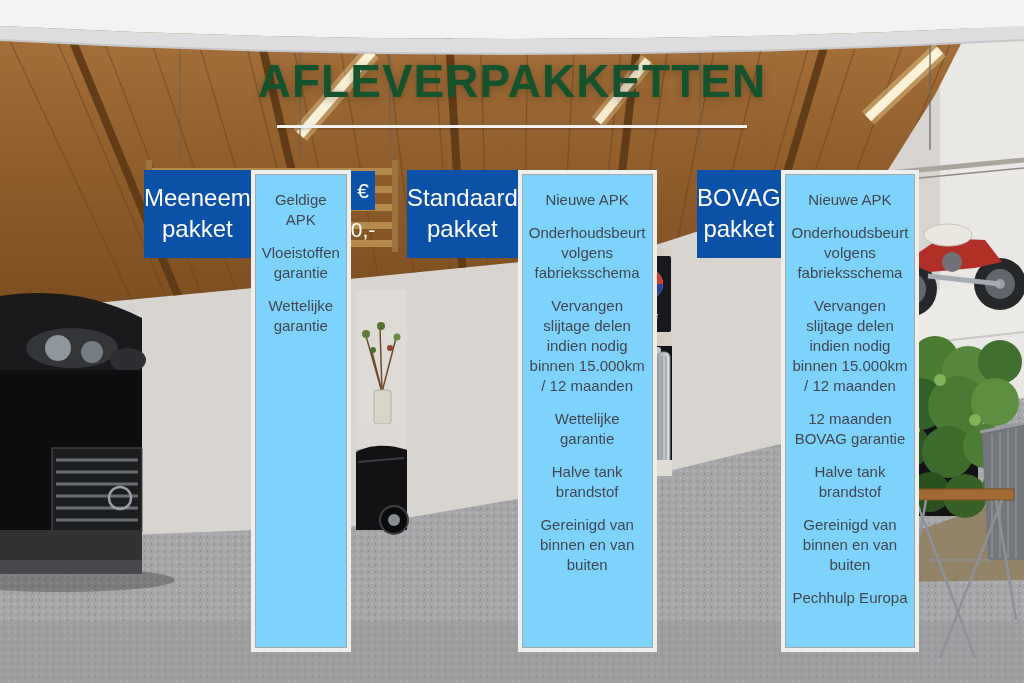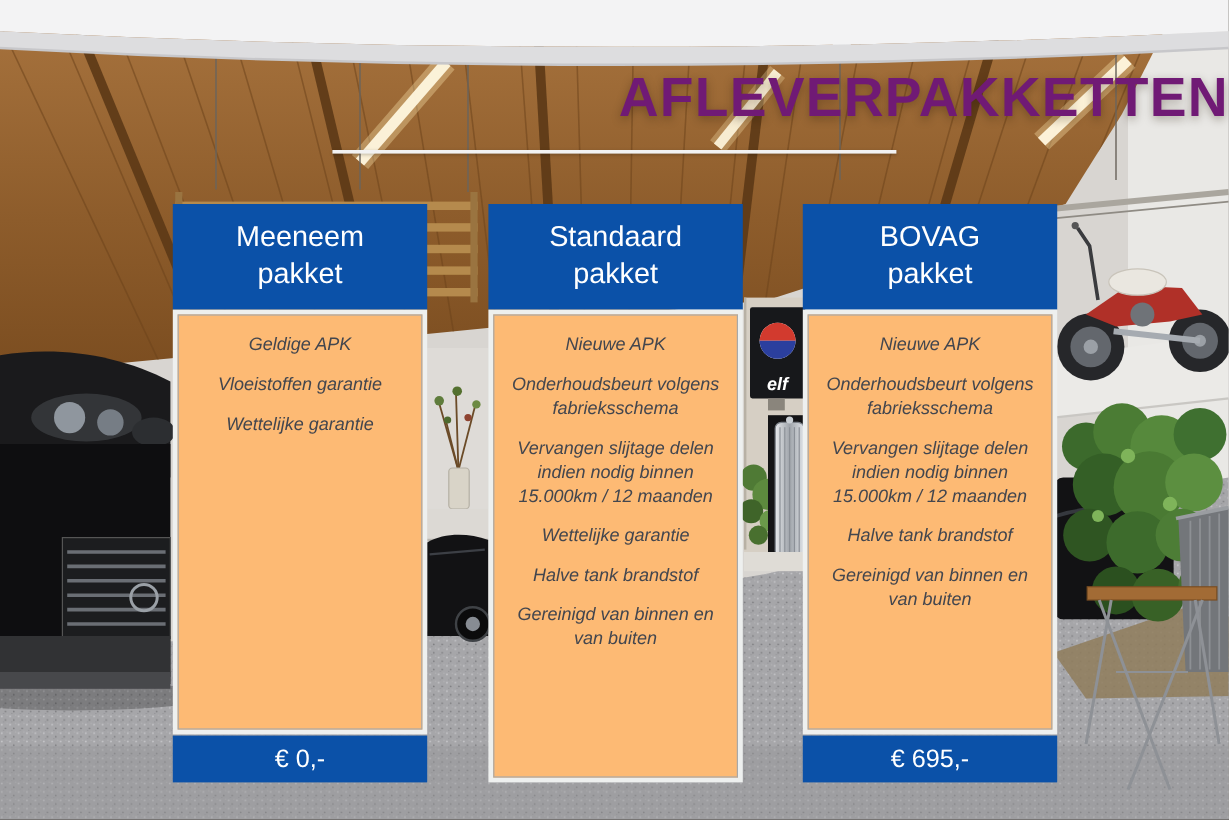--- a/index.html
+++ b/index.html
@@ -8,47 +8,47 @@
   }
   html,body{margin:0;padding:0;background:#222;}
   .stage{
     position:relative;width:1024px;height:683px;overflow:hidden;
     font-family:"Liberation Sans","DejaVu Sans",sans-serif;
     background:#d8d5d1;
   }
   .bg{position:absolute;inset:0;width:1024px;height:683px;display:block;}
   .title{
     position:absolute;top:54px;left:0;right:0;margin:0;
-    text-align:right;font-size:46px;font-weight:bold;letter-spacing:1px;
-    color:#701a75;text-shadow:0 2px 8px rgba(40,25,10,.35);
+    text-align:center;font-size:46px;font-weight:bold;letter-spacing:1px;
+    color:#14532d;text-shadow:0 2px 8px rgba(40,25,10,.35);
   }
   .title-underline{
     position:absolute;top:125px;left:277px;width:470px;height:3px;
     background:#f2f2f2;box-shadow:0 1px 3px rgba(0,0,0,.25);
   }
   .card{
     position:absolute;top:170px;width:212px;height:482px;
-    display:flex;flex-direction:column;
+    display:flex;flex-direction:row;
   }
   .card-meeneem{left:144px;}
   .card-standaard{left:407px;}
-  .card-bovag{left:669px;}
+  .card-bovag{left:697px;}
   .card-header{
     height:88px;box-sizing:border-box;padding-top:12px;
     background:var(--accent-blue);color:#fff;
     text-align:center;font-size:24px;line-height:31px;
   }
   .card-body-outer{
     flex:1;box-sizing:border-box;padding:4px;background:#eef0ef;
   }
   .card-body{
     height:100%;box-sizing:border-box;
-    background:#fdba74;border:1px solid #a8a8a8;
+    background:#7dd3fc;border:1px solid #a8a8a8;
     padding:15px 6px 0;
-    color:var(--card-text);font-size:15px;line-height:20px;text-align:center;font-style:italic;
+    color:var(--card-text);font-size:15px;line-height:20px;text-align:center;
   }
   .card-body p{margin:0 0 13px;}
   .card-footer{
     height:39px;margin-top:1px;
     background:var(--accent-blue);color:#fff;
     text-align:center;font-size:21px;line-height:39px;
   }
 </style>
 </head>
 <body>
@@ -343,20 +343,21 @@
   <div class="card card-bovag">
     <div class="card-header">
       <div>BOVAG</div>
       <div>pakket</div>
     </div>
     <div class="card-body-outer">
       <div class="card-body">
         <p>Nieuwe APK</p>
         <p>Onderhoudsbeurt volgens fabrieksschema</p>
         <p>Vervangen slijtage delen indien nodig binnen 15.000km / 12 maanden</p>
+        <p>12 maanden BOVAG garantie</p>
         <p>Halve tank brandstof</p>
         <p>Gereinigd van binnen en van buiten</p>
+        <p>Pechhulp Europa</p>
       </div>
     </div>
-    <div class="card-footer">€ 695,-</div>
   </div>
 
 </div>
 
 </body></html>

